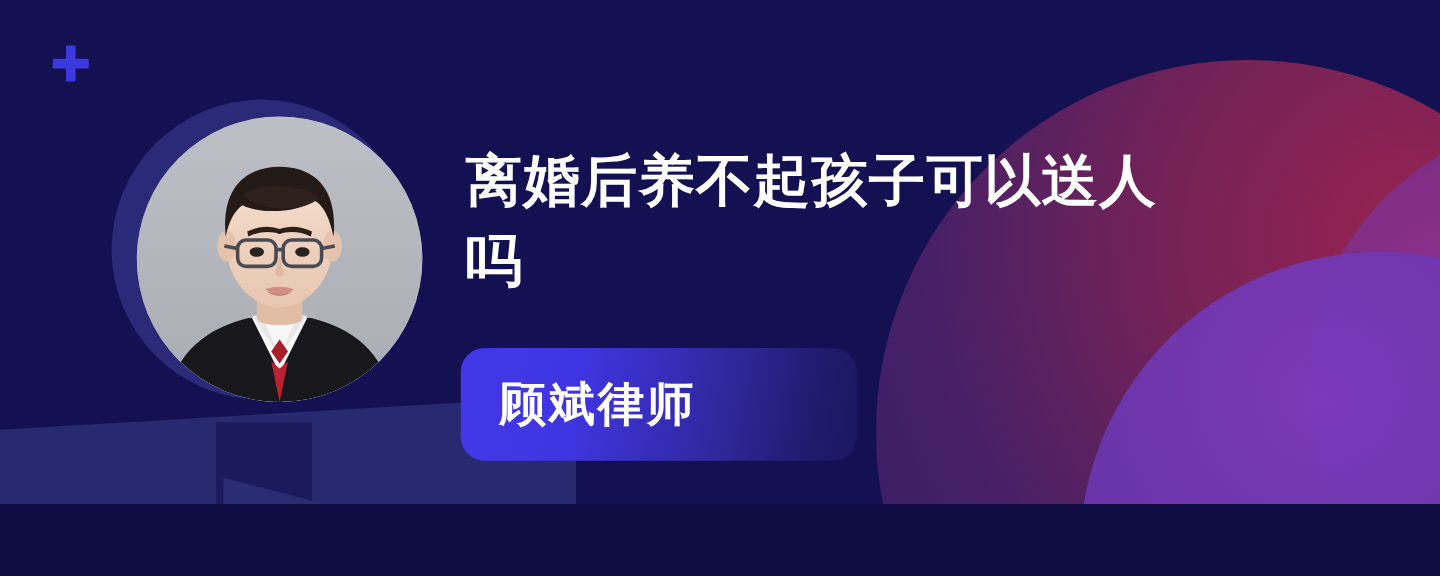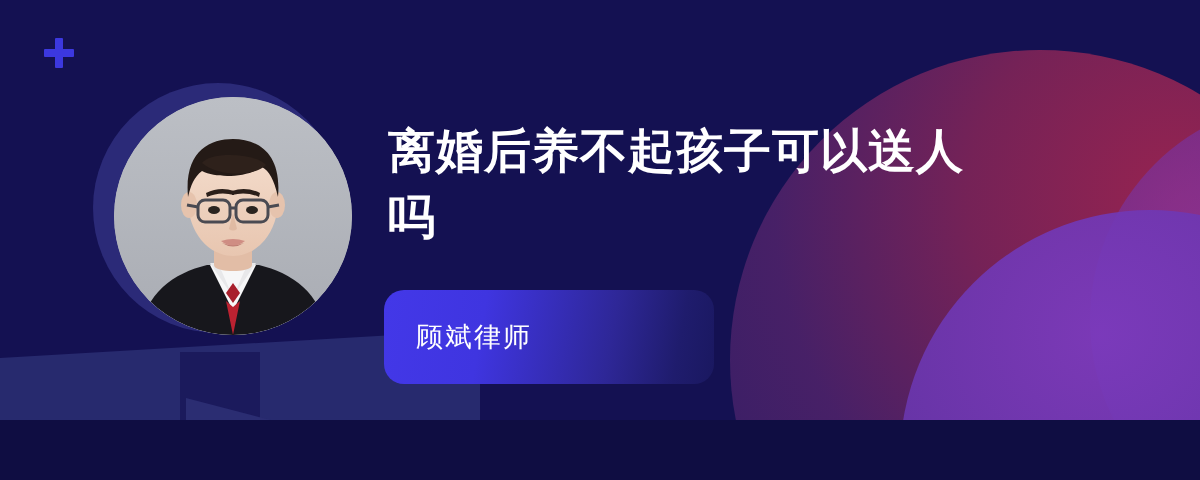--- a/index.html
+++ b/index.html
@@ -129,22 +129,22 @@
   .name-pill{
     position:absolute;
     top:290px; left:-4px;
     width:330px; height:94px;
     border-radius:20px;
     background:linear-gradient(100deg,#4338e8 0%,#3f35e0 30%,#2e2797 68%,#1f1c6d 88%,#1a1860 100%);
     display:flex; align-items:center;
   }
   .name-pill-label{
     color:#ffffff;
-    font-size:27px;
-    font-weight:400;
+    font-size:39px;
+    font-weight:700;
     letter-spacing:2px;
     padding-left:32px;
   }
 </style>
 </head>
 <body>
 
 <div class="banner">
 
   <div class="bg-layer">

